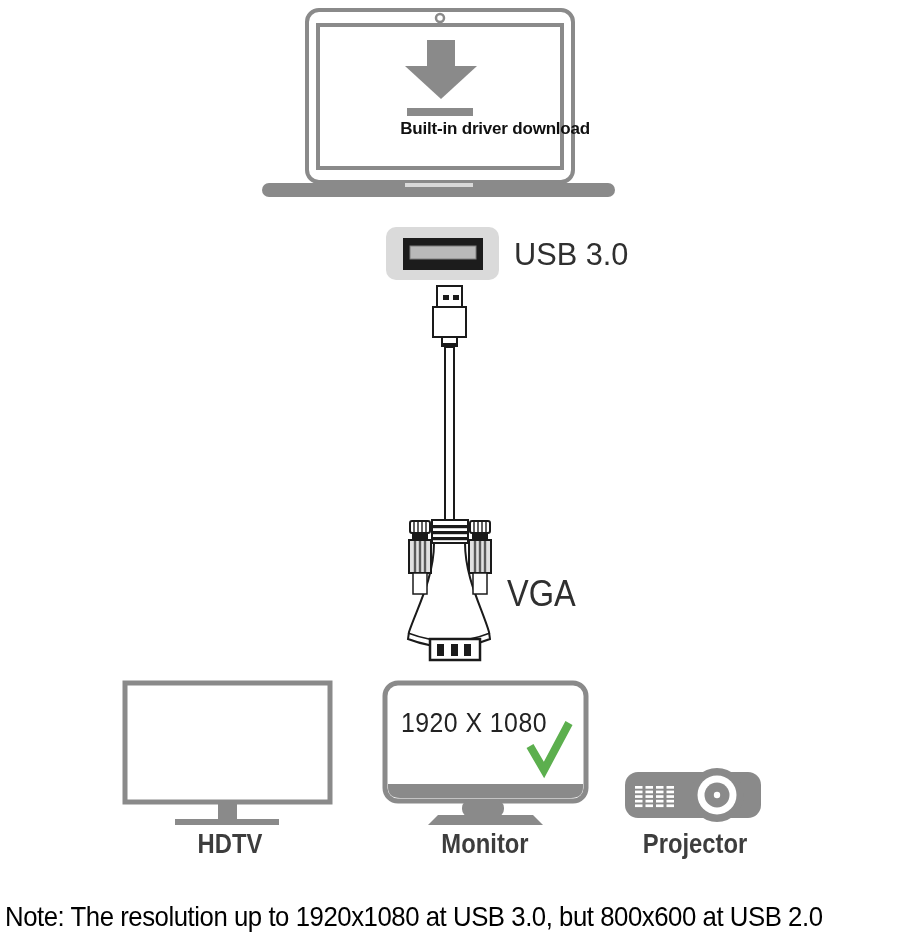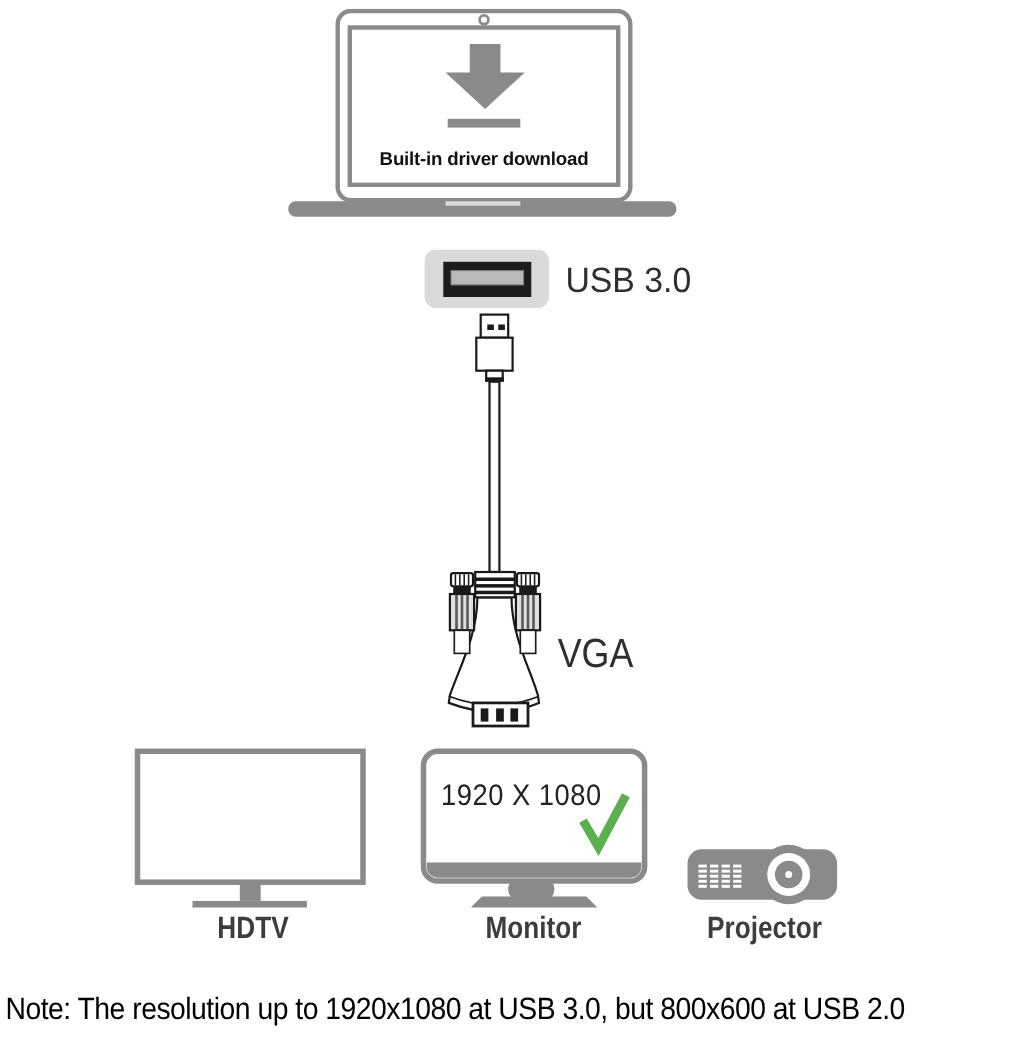--- a/index.html
+++ b/index.html
@@ -7,24 +7,23 @@
     position: relative;
     width: 924px;
     height: 948px;
     background: #ffffff;
     font-family: "Liberation Sans", sans-serif;
     overflow: hidden;
   }
   .abs { position: absolute; }
   .builtin-label {
     left: 290px; top: 119px; width: 300px;
-    text-align: center;
+    text-align: right;
     font-size: 17px; font-weight: bold; color: #111;
     letter-spacing: -0.2px;
-    margin-top: 16px;
   }
   .usb-label {
     left: 514px; top: 236px;
     font-size: 32px; color: #2f2f2f;
     letter-spacing: 0px;
     transform: scaleX(0.96); transform-origin: 0 50%;
   }
   .vga-label {
     left: 507px; top: 573px;
     font-size: 37px; color: #2f2f2f;

